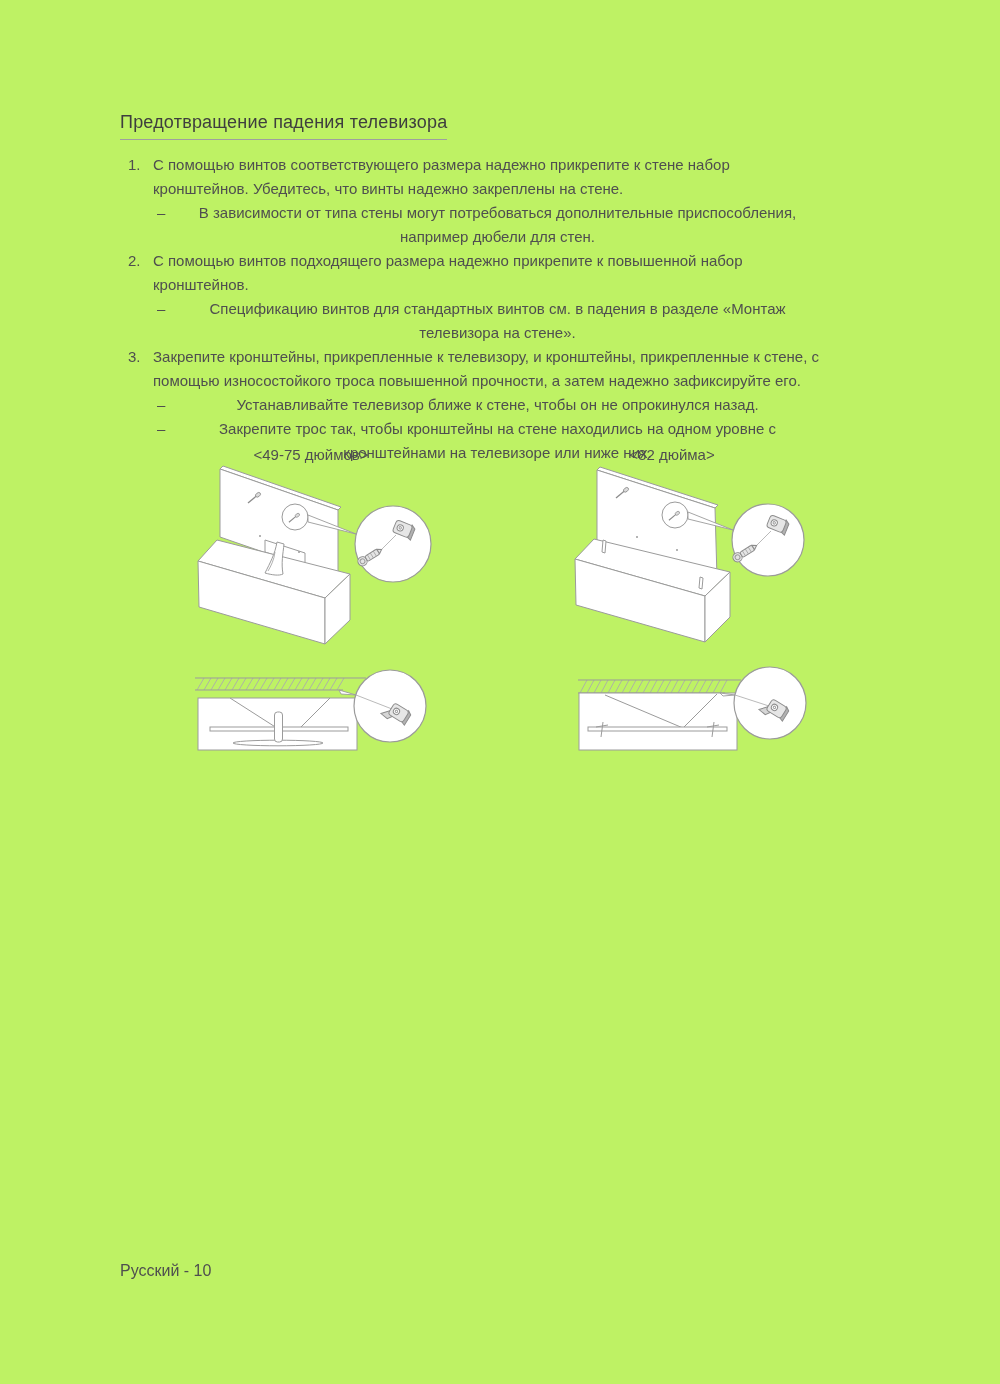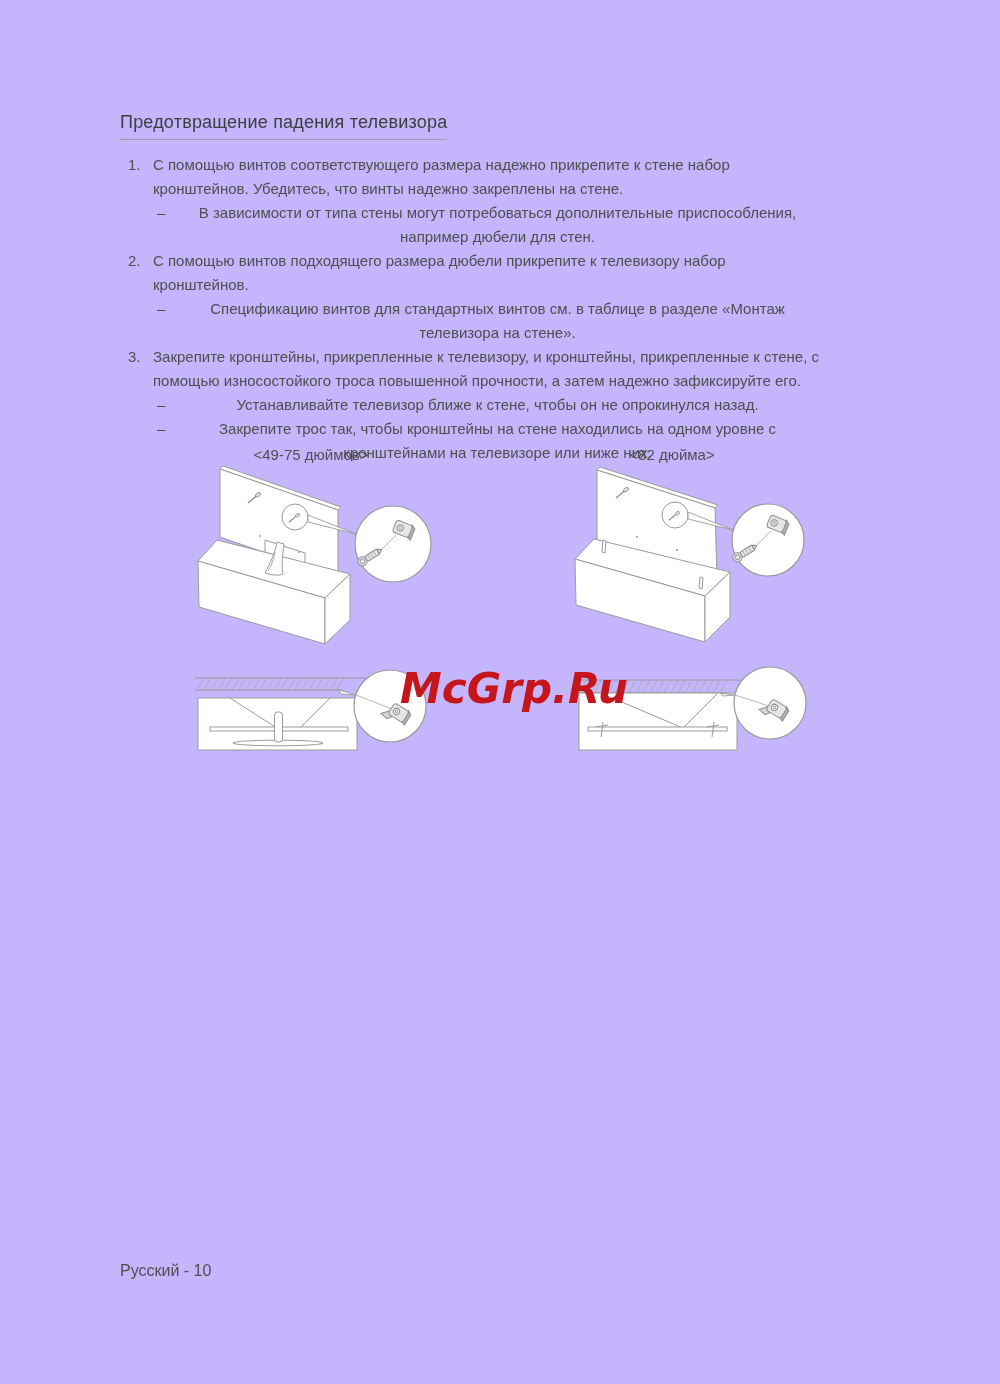--- a/index.html
+++ b/index.html
@@ -1,16 +1,16 @@
 <!DOCTYPE html>
 <html><head>
 <meta charset="utf-8">
 <style>
   html,body{margin:0;padding:0;background:#fff;}
-  .page{position:relative;width:1000px;height:1384px;background:#c4b5fd;overflow:hidden;
+  .page{position:relative;width:1000px;height:1384px;background:#bef264;overflow:hidden;
         font-family:"Liberation Sans",sans-serif;color:#4f4f4f;}
   .content{position:absolute;left:120px;top:112px;width:700px;}
   .title{display:inline-block;font-size:18px;font-weight:400;color:#3e3e3e;margin:0 0 13px 0;
          padding-bottom:6px;border-bottom:1px solid #9f9f9f;letter-spacing:0.2px;}
   .list{font-size:15px;line-height:24px;color:#4f4f4f;}
   .item{display:flex;padding-left:8px;}
   .item .num{width:25px;flex:0 0 25px;}
   .item .itext{flex:1;}
   .sub{display:flex;padding-left:37px;}
   .sub .dash{width:18px;flex:0 0 18px;}
@@ -56,25 +56,25 @@
         <span class="num">1.</span>
         <div class="itext">С помощью винтов соответствующего размера надежно прикрепите к стене набор кронштейнов. Убедитесь, что винты надежно закреплены на стене.</div>
       </div>
       <div class="sub">
         <span class="dash">–</span>
         <div class="stext">В зависимости от типа стены могут потребоваться дополнительные приспособления, например дюбели для стен.</div>
       </div>
 
       <div class="item">
         <span class="num">2.</span>
-        <div class="itext">С помощью винтов подходящего размера дюбели прикрепите к телевизору набор кронштейнов.</div>
-      </div>
-      <div class="sub">
-        <span class="dash">–</span>
-        <div class="stext">Спецификацию винтов для стандартных винтов см. в таблице в разделе «Монтаж телевизора на стене».</div>
+        <div class="itext">С помощью винтов подходящего размера надежно прикрепите к повышенной набор кронштейнов.</div>
+      </div>
+      <div class="sub">
+        <span class="dash">–</span>
+        <div class="stext">Спецификацию винтов для стандартных винтов см. в падения в разделе «Монтаж телевизора на стене».</div>
       </div>
 
       <div class="item">
         <span class="num">3.</span>
         <div class="itext">Закрепите кронштейны, прикрепленные к телевизору, и кронштейны, прикрепленные к стене, с помощью износостойкого троса повышенной прочности, а затем надежно зафиксируйте его.</div>
       </div>
       <div class="sub">
         <span class="dash">–</span>
         <div class="stext">Устанавливайте телевизор ближе к стене, чтобы он не опрокинулся назад.</div>
       </div>
@@ -192,16 +192,15 @@
       <circle cx="192" cy="40" r="36" fill="#fff" stroke-width="1.2"></circle>
       <polygon points="142,30 157,32 145,33" fill="#fff" stroke-width="0.9"></polygon>
       <line x1="157" y1="32" x2="194" y2="44" stroke="#a8a8a8" stroke-width="0.8"></line>
       <g transform="translate(199,46) rotate(32)">
         <polygon points="-9,3 -15,10 -7,11 -4,6.5" fill="#d6d6d6" stroke="#8c8c8c"></polygon>
         <use href="#bracket"></use>
       </g>
     </g>
   </svg>
 
-  <div class="watermark">McGrp.Ru</div>
 
   <div class="footer">Русский - 10</div>
 </div>
 
 </body></html>

